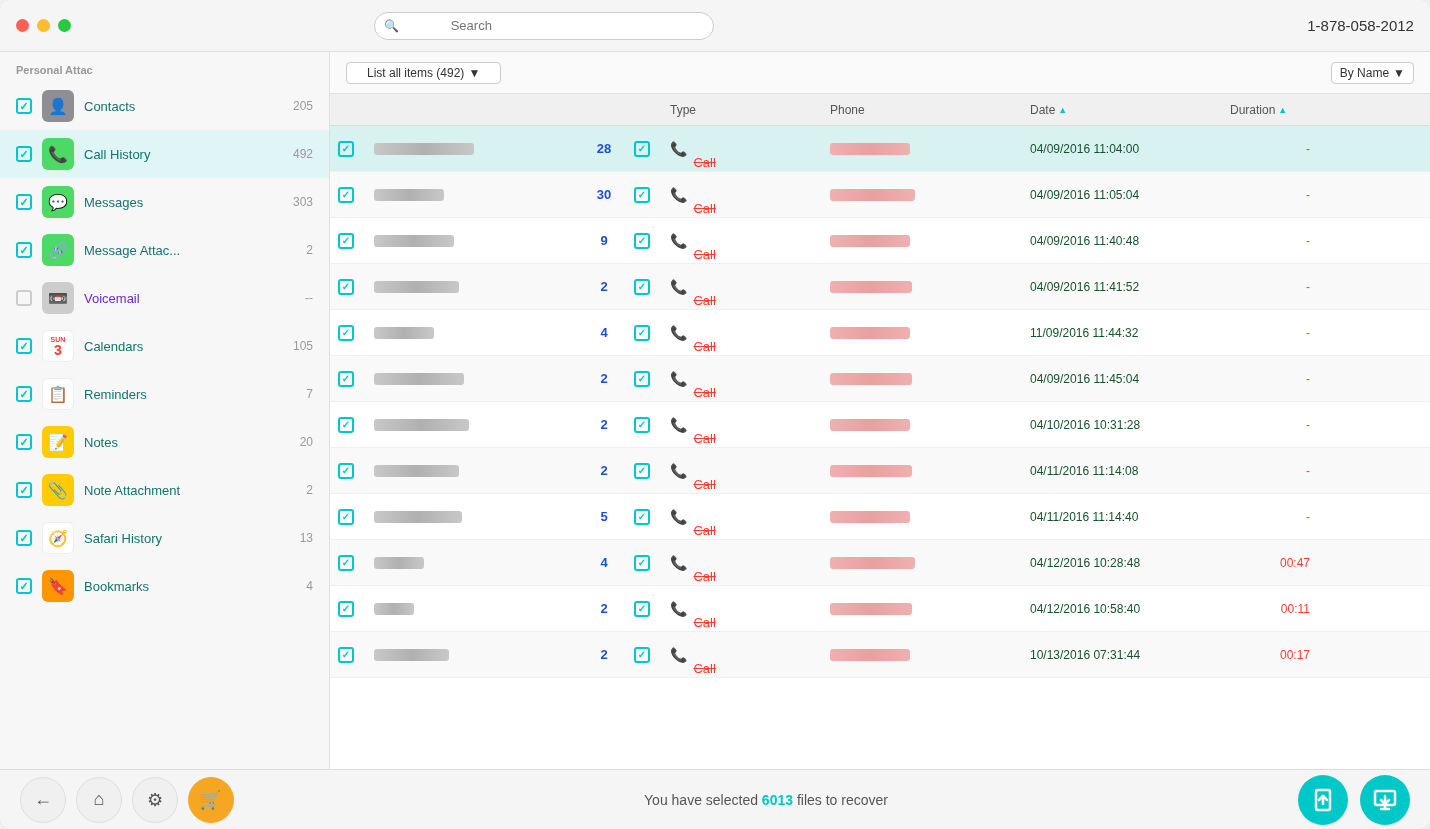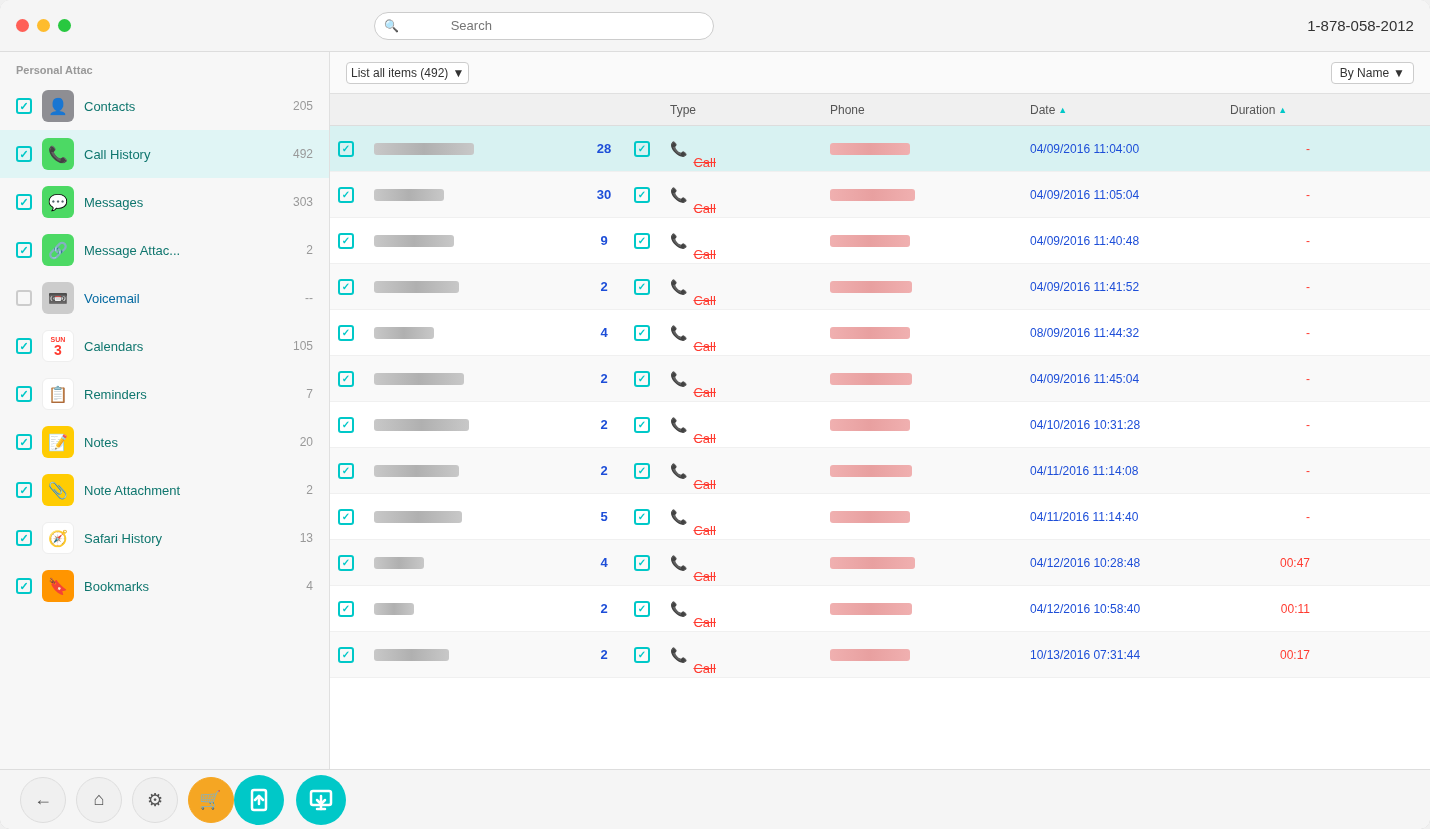--- a/index.html
+++ b/index.html
@@ -184,21 +184,21 @@
 
     .list-filter-btn {
       display: flex;
       align-items: center;
       gap: 4px;
       font-size: 12px;
       color: #333;
       background: #fff;
       border: 1px solid #ccc;
       border-radius: 4px;
-      padding: 3px 4px;
+      padding: 3px 20px;
       cursor: pointer;
     }
     .by-name-btn {
       display: flex;
       align-items: center;
       gap: 4px;
       font-size: 12px;
       color: #333;
       background: #fff;
       border: 1px solid #ccc;
@@ -306,21 +306,21 @@
     }
     .call-label {
       font-size: 13px;
       color: #ff3b30;
       text-decoration: line-through;
       margin-top: 28px;
     }
 
     .date-cell {
       font-size: 12px;
-      color: #1d4ed8;
+      color: #14532d;
     }
 
     .duration-cell {
       font-size: 12px;
       color: #ff3b30;
       text-align: right;
     }
 
     
     .bottom-bar {
@@ -439,21 +439,21 @@
             <span class="check">✓</span>
           </div>
         <div class="item-icon" style="background:#4cd964; color:#fff; font-size:16px; border-radius:6px;">🔗</div>
         <span class="item-name">Message Attac...</span>
         <span class="item-count">2</span>
       </div>
 
       <div class="sidebar-item dimmed">
         <div class="item-checkbox unchecked"></div>
         <div class="item-icon" style="background:#ccc; border-radius:6px; font-size:16px;">📼</div>
-        <span class="item-name" style="color:#0369a1;">Voicemail</span>
+        <span class="item-name" style="color:#6d28d9;">Voicemail</span>
         <span class="item-count">--</span>
       </div>
 
       <div class="sidebar-item">
         <div class="item-checkbox">
             <span class="check">✓</span>
           </div>
         <div class="item-icon" style="background:#fff; border:1px solid #eee; color:#ff3b30; font-size:12px; font-weight:bold; border-radius:6px; display:flex; flex-direction:column; align-items:center; justify-content:center; line-height:1;">
             <span style="font-size:7px;color:#ff3b30;font-weight:bold;">SUN</span>
             <span style="font-size:14px;color:#ff3b30;font-weight:bold;">3</span>
@@ -629,21 +629,21 @@
       <div class="row-checkbox">
               <span class="check">✓</span>
             </div>
       <div class="type-cell">
         <span class="call-icon">📞</span>
         <span class="call-label">Call</span>
       </div>
       <div>
         <div class="blurred-phone" style="width:80px;"></div>
       </div>
-      <div class="date-cell">08/09/2016 11:44:32</div>
+      <div class="date-cell">11/09/2016 11:44:32</div>
       <div class="duration-cell">-</div>
     </div>
           <div class="table-row">
       <div class="row-checkbox">
               <span class="check">✓</span>
             </div>
       <div>
         <div class="blurred-name" style="width:90px;"></div>
       </div>
       <div class="count-cell">2</div>
@@ -790,20 +790,23 @@
 
     </div>
   </div>
 
   <div class="bottom-bar">
     <div class="nav-buttons">
       <button class="nav-btn">←</button>
       <button class="nav-btn">⌂</button>
       <button class="nav-btn">⚙</button>
       <button class="nav-btn cart">🛒</button>
+    </div>
+    <div class="bottom-status">
+      <span>You have selected </span><span class="highlight">6013</span><span> files to recover</span>
     </div>
     <div class="action-buttons">
       <button class="action-btn">
         <svg width="24" height="24" viewBox="0 0 24 24" fill="none" stroke="white" stroke-width="2.5" stroke-linecap="round" stroke-linejoin="round">
           <rect x="5" y="2" width="14" height="20" rx="2"></rect>
           <line x1="12" y1="8" x2="12" y2="16"></line>
           <polyline points="8,12 12,8 16,12"></polyline>
         </svg>
       </button>
       <button class="action-btn">

